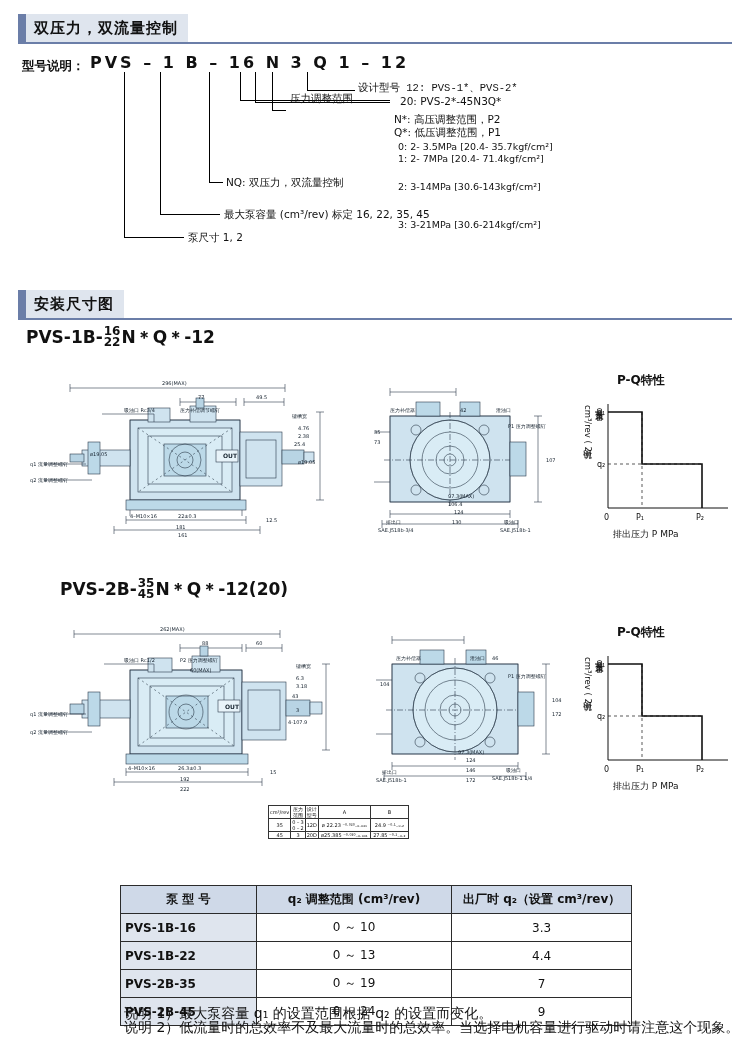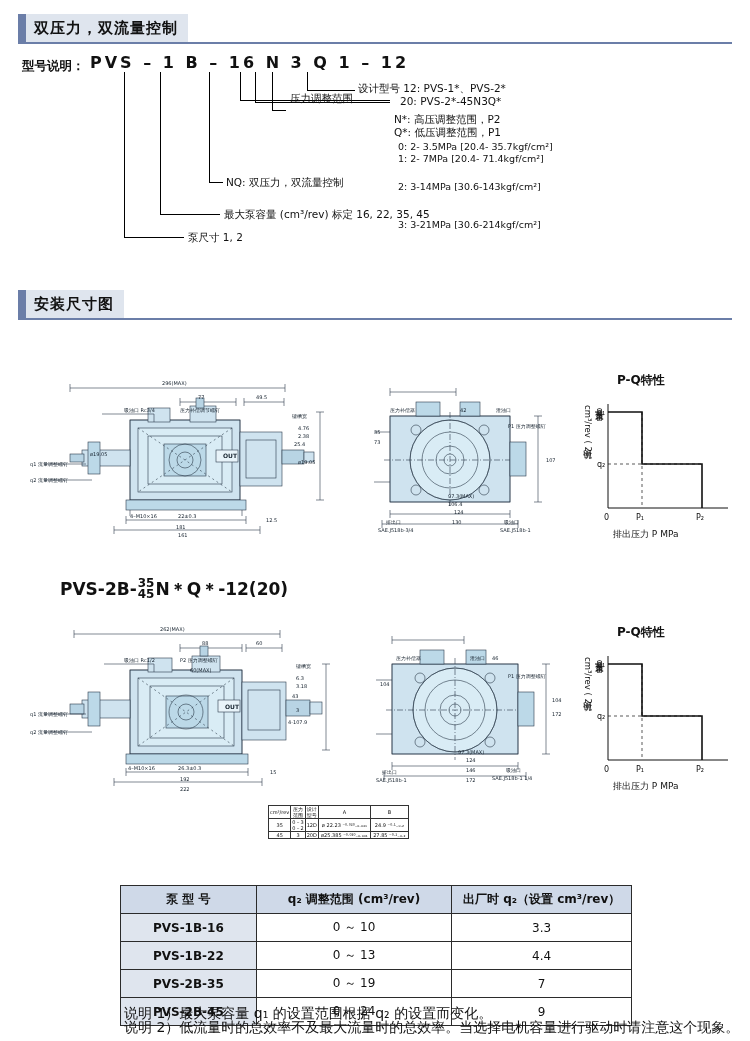--- a/index.html
+++ b/index.html
@@ -122,21 +122,21 @@
   }
   table.spec td {
     border:1px solid #2b2b2b;
     padding:5px 4px;
     text-align:center;
     font-size:12px;
   }
   table.spec td.model {
     background:#dfe5ee;
     font-weight:bold;
-    text-align:center;
+    text-align:left;
   }
   .foot {
     position:absolute;
     font-size:14px;
     line-height:14px;
     white-space:nowrap;
   }
 
   
   table.mini {
@@ -178,39 +178,45 @@
 
   <div class="lead v" style="left:209px; top:72px; height:110px;"></div>
   <div class="lead h" style="left:209px; top:182px; width:14px;"></div>
 
   <div class="lead v" style="left:160px; top:72px; height:142px;"></div>
   <div class="lead h" style="left:160px; top:214px; width:60px;"></div>
 
   <div class="lead v" style="left:124px; top:72px; height:165px;"></div>
   <div class="lead h" style="left:124px; top:237px; width:60px;"></div>
 
-  <div class="note" style="left:358px; top:82px;">设计型号 12: PVS-1*、PVS-2*</div>
+  <div class="note" style="left:358px; top:82px;font-family:Liberation Mono, monospace;">设计型号 12: PVS-1*、PVS-2*</div>
   <div class="note" style="left:400px; top:95px;">20: PVS-2*-45N3Q*</div>
   <div class="note" style="left:290px; top:92px;">压力调整范围</div>
   <div class="note" style="left:394px; top:113px;text-align:right;">N*: 高压调整范围，P2</div>
   <div class="note" style="left:394px; top:126px;">Q*: 低压调整范围，P1</div>
   <div class="note small" style="left:398px; top:140px;">0: 2-  3.5MPa  [20.4-  35.7kgf/cm²]</div>
   <div class="note small" style="left:398px; top:152px;">1: 2-  7MPa    [20.4-  71.4kgf/cm²]</div>
   <div class="note small" style="left:398px; top:164px;margin-top:16px;">2: 3-14MPa    [30.6-143kgf/cm²]</div>
   <div class="note small" style="left:398px; top:176px;margin-top:42px;">3: 3-21MPa    [30.6-214kgf/cm²]</div>
   <div class="note" style="left:226px; top:176px;">NQ: 双压力，双流量控制</div>
   <div class="note" style="left:224px; top:208px;">最大泵容量 (cm³/rev)   标定 16, 22, 35, 45</div>
   <div class="note" style="left:188px; top:231px;">泵尺寸 1, 2</div>
 
   <div class="sec-head" style="left:18px; top:290px;">
     <div class="bar"></div>
     <div class="txt">安装尺寸图</div>
   </div>
   <div class="sec-rule" style="left:18px; top:318px; width:714px;"></div>
 
+  <div class="dw-title" style="left:26px; top:326px;">
+    <span>PVS-1B-</span><span class="stack">
+        <span>16</span>
+        <span>22</span>
+      </span><span>N＊Q＊-12</span>
+  </div>
 
   <div class="draw" style="left:30px; top:372px; width:540px; height:165px;">
     <svg width="540" height="165" viewBox="0 0 540 165" xmlns="http://www.w3.org/2000/svg">
       <g stroke="#2b3a4a" fill="none" stroke-width="0.6">
 
         <line x1="40" y1="16" x2="255" y2="16"></line>
         <line x1="40" y1="12" x2="40" y2="20"></line>
         <line x1="255" y1="12" x2="255" y2="20"></line>
 
         <line x1="150" y1="30" x2="206" y2="30"></line>

